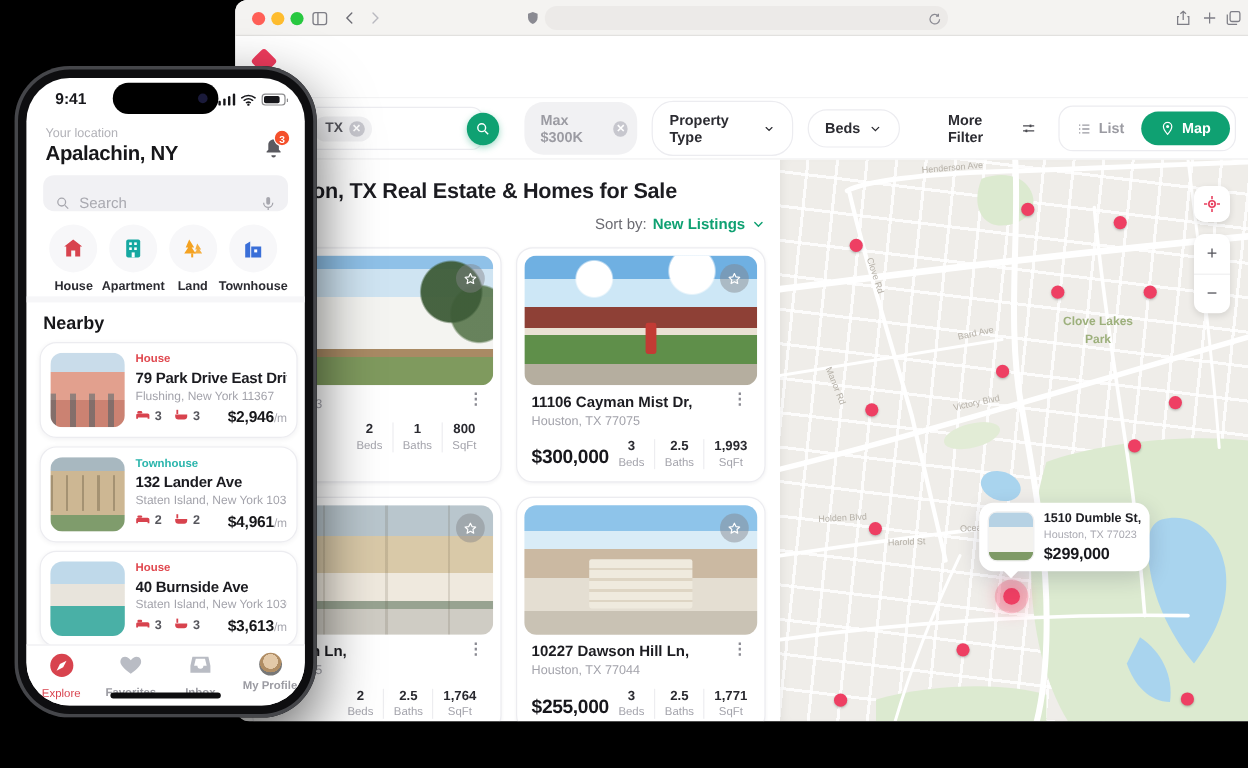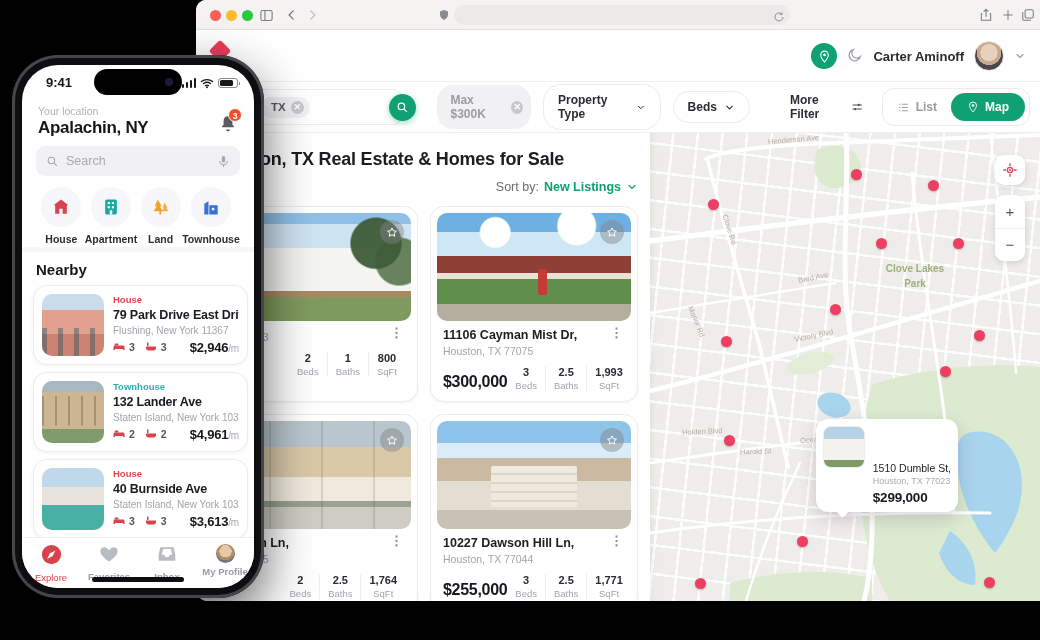--- a/index.html
+++ b/index.html
@@ -79,21 +79,21 @@
                repeating-linear-gradient(7deg,rgba(255,255,255,0) 0 26px,rgba(255,255,255,.85) 26px 28.5px),#efede9;
     box-shadow:inset 6px 0 10px -6px rgba(0,0,0,.08);}
   .map svg.roads{position:absolute;inset:0;}
   .roadlabel{position:absolute;font-size:7.5px;color:#b5b0a7;white-space:nowrap;}
   .parklabel{position:absolute;left:228px;top:128px;width:74px;text-align:center;font-size:10px;font-weight:700;color:#9db07c;line-height:1.5;}
   .pin{position:absolute;width:11px;height:11px;margin:-5.5px 0 0 -5.5px;border-radius:50%;background:#ee3f63;box-shadow:0 1px 2px rgba(0,0,0,.25);}
   .pin.selected{width:14px;height:14px;margin:-7px 0 0 -7px;box-shadow:0 0 0 7px rgba(238,63,99,.25),0 0 14px 6px rgba(238,63,99,.35);}
   .tooltip{position:absolute;left:166px;top:286px;width:142px;background:#fff;border-radius:12px;box-shadow:0 6px 18px rgba(30,30,60,.18);padding:7px;display:flex;gap:8px;}
   .tooltip::after{content:"";position:absolute;left:22px;bottom:-4px;width:9px;height:9px;background:#fff;transform:rotate(45deg);}
   .tt-thumb{width:42px;height:42px;border-radius:8px;background:linear-gradient(180deg,#b6d2e4 0 30%,#f3f2ee 30% 82%,#7e9a66 82%);border:1px solid #eee;}
-  .tt-addr{font-size:10.5px;font-weight:400;color:#1d1d22;white-space:nowrap;margin-top:36px;}
+  .tt-addr{font-size:10.5px;font-weight:700;color:#1d1d22;white-space:nowrap;}
   .tt-city{font-size:9px;color:#aaaab2;margin-top:2px;white-space:nowrap;}
   .tt-price{font-size:13.5px;font-weight:800;color:#17171c;margin-top:4px;letter-spacing:-.2px;}
   .maploc{position:absolute;right:15px;top:22px;width:30px;height:30px;background:#fff;border-radius:9px;box-shadow:0 2px 6px rgba(0,0,0,.12);display:flex;align-items:center;justify-content:center;}
   .mapzoom{position:absolute;right:15px;top:62px;width:30px;height:66px;background:#fff;border-radius:9px;box-shadow:0 2px 6px rgba(0,0,0,.12);display:flex;flex-direction:column;}
   .mapzoom .zb{flex:1;display:flex;align-items:center;justify-content:center;font-size:15px;color:#55555c;}
   .mapzoom .zb:first-child{border-bottom:1px solid #efeff1;}
 
   
   .phone{position:absolute;left:12px;top:55px;width:252px;height:543px;background:#0e0e10;border-radius:46px;
     box-shadow:inset 0 0 0 3px #45464a,0 20px 50px rgba(0,0,0,.6);padding:10px;z-index:5;}
@@ -104,21 +104,21 @@
   .pstatus{position:absolute;right:16px;top:11px;display:flex;align-items:center;gap:4px;}
   .sigbars{display:flex;align-items:flex-end;gap:1.5px;}
   .sigbars i{display:block;width:2.5px;background:#17171b;border-radius:1px;}
   .batt{position:relative;width:20px;height:10px;border:1px solid rgba(23,23,27,.5);border-radius:3px;}
   .batt::before{content:"";position:absolute;left:1px;top:1px;bottom:1px;width:13px;background:#17171b;border-radius:1.5px;}
   .batt::after{content:"";position:absolute;right:-3px;top:2.5px;width:1.5px;height:3px;background:rgba(23,23,27,.5);border-radius:1px;}
   .ploc-label{position:absolute;left:16px;top:40px;font-size:10.5px;color:#b2b2b8;}
   .ploc-value{position:absolute;left:16px;top:53px;font-size:17px;font-weight:800;color:#17171a;letter-spacing:-.3px;}
   .pbell{position:absolute;right:16px;top:48px;}
   .pbell .badge{position:absolute;right:-4px;top:-5px;min-width:14px;height:14px;border-radius:7px;background:#f4502c;color:#fff;font-size:8.5px;font-weight:700;line-height:14px;text-align:center;border:1.5px solid #fff;}
-  .psearch{position:absolute;left:14px;right:14px;top:81px;height:30px;background:#f1f1f4;border-radius:9px;display:flex;align-items:center;padding:0 10px;gap:7px;}
+  .psearch{position:absolute;left:14px;right:14px;top:81px;height:30px;background:#f1f1f4;border-radius:9px;display:flex;align-items:flex-end;padding:0 10px;gap:7px;}
   .psearch .ph{flex:1;font-size:12.5px;color:#a9a9b0;}
   .pcats{position:absolute;left:10px;right:10px;top:122px;display:flex;justify-content:space-between;padding:0 6px;}
   .pcat{width:54px;display:flex;flex-direction:column;align-items:center;gap:6px;}
   .pcat .cic{width:40px;height:40px;border-radius:50%;background:#f7f7f9;display:flex;align-items:center;justify-content:center;}
   .pcat .cl{font-size:10.5px;color:#2c2c32;font-weight:600;}
   .pdivider{position:absolute;left:0;right:0;top:182px;height:5px;background:#f6f6f8;}
   .pnearby{position:absolute;left:14px;top:196px;font-size:15px;font-weight:800;color:#17171a;}
   .plist{position:absolute;left:11px;right:6px;top:220px;display:flex;flex-direction:column;gap:7px;}
   .pcard{background:#fff;border:1px solid #ececf0;border-radius:14px;box-shadow:0 1px 4px rgba(20,20,40,.05);padding:8px;display:flex;gap:9px;height:80px;}
   .pcard-img{width:62px;height:62px;border-radius:10px;flex:none;}
@@ -193,38 +193,20 @@
       <span class="ic" style="left:824px">
           <svg viewBox="0 0 24 24" width="14" height="14">
             <rect x="7" y="3" width="14" height="14" rx="2.5" fill="none" stroke="#7e7e86" stroke-width="1.8"></rect>
             <path d="M17 21H5a2 2 0 01-2-2V7" fill="none" stroke="#7e7e86" stroke-width="1.8"></path>
           </svg>
         </span>
     </div>
 
     <header class="nav">
       <span class="logo"></span>
-      <div class="nav-right">
-        <span class="greenpin">
-            <svg viewBox="0 0 24 24" width="13" height="13">
-              <path d="M12 2a7 7 0 017 7c0 5-7 13-7 13S5 14 5 9a7 7 0 017-7z" fill="none" stroke="#fff" stroke-width="2"></path>
-              <circle cx="12" cy="9" r="2.5" fill="#fff"></circle>
-            </svg>
-          </span>
-        <span class="moon"><svg viewBox="0 0 24 24" width="16" height="16">
-              <path d="M20 14.5A8.5 8.5 0 119.5 4a7 7 0 0010.5 10.5z" fill="none" stroke="#9aa0a8" stroke-width="1.8"></path>
-            </svg></span>
-        <span class="username">Carter Aminoff</span>
-        <span class="avatar"></span>
-        <span class="chev">
-            <svg viewBox="0 0 24 24" width="12" height="12">
-              <path d="M6 9l6 6 6-6" fill="none" stroke="#9b9ba2" stroke-width="2.2" stroke-linecap="round"></path>
-            </svg>
-          </span>
-      </div>
     </header>
 
     <div class="filterbar">
       <div class="searchbox">
         <span class="chipTX">
           <span>TX</span>
           <span class="xdot">✕</span>
         </span>
         <span class="searchgo">
             <svg viewBox="0 0 24 24" width="13" height="13">

